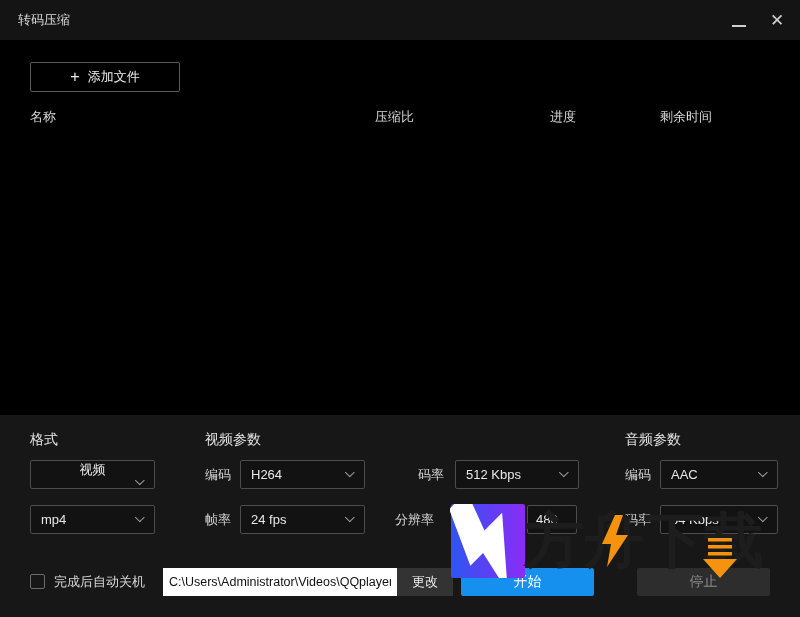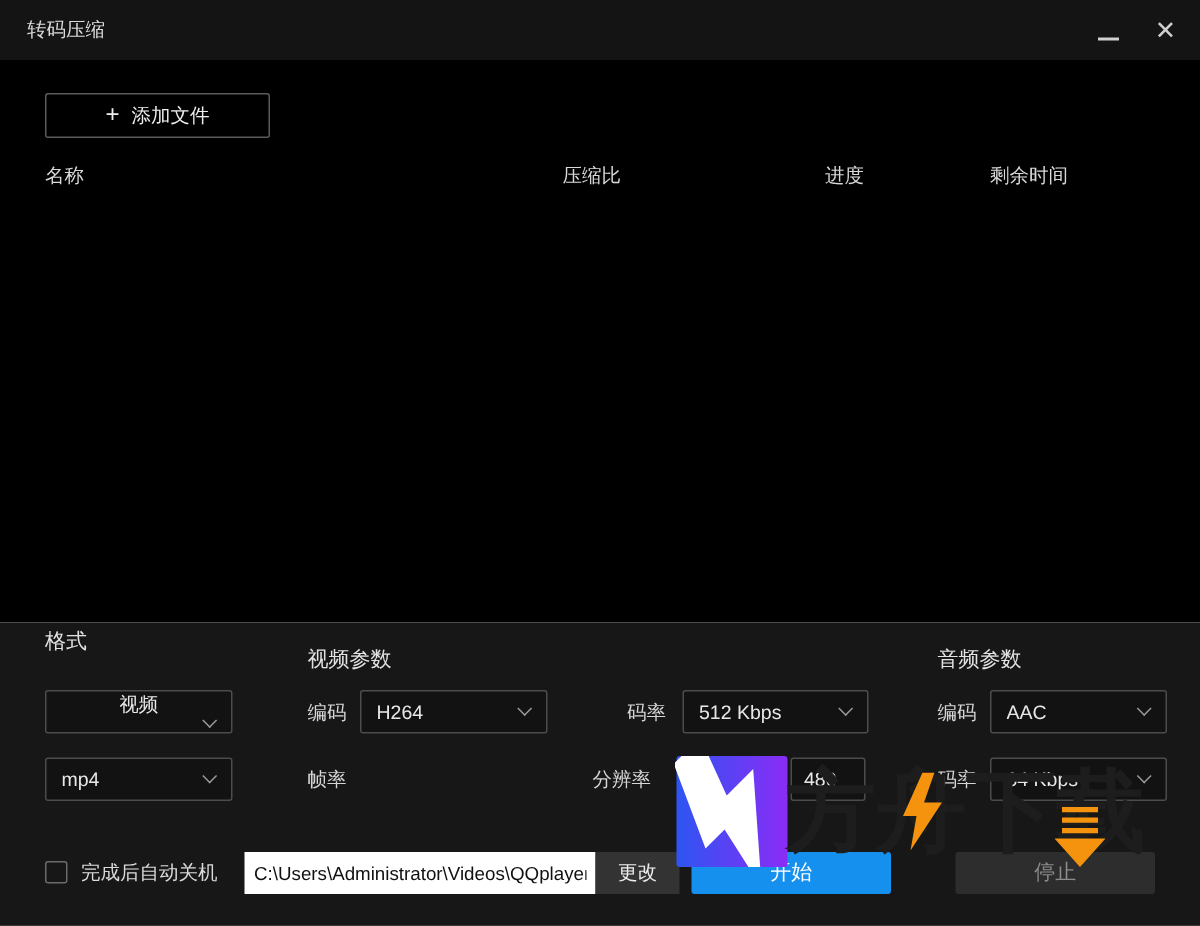--- a/index.html
+++ b/index.html
@@ -1,17 +1,17 @@
 <!DOCTYPE html>
 <html><head>
 <meta charset="utf-8">
 <style>
   html,body{margin:0;padding:0;background:#000;}
   *{box-sizing:border-box;font-family:"Liberation Sans","DejaVu Sans",sans-serif;}
-  .window{position:relative;width:800px;height:617px;background:#ffffff;overflow:hidden;}
+  .window{position:relative;width:800px;height:617px;background:#86efac;overflow:hidden;}
 
   
   .titlebar{position:absolute;left:0;top:0;width:800px;height:40px;background:#141414;}
   .title{position:absolute;left:18px;top:0;line-height:40px;font-size:13px;color:#dcdcdc;}
   .win-btn{position:absolute;top:0;width:34px;height:40px;display:flex;align-items:center;justify-content:center;cursor:pointer;}
   .win-btn.min{right:44px;}
   .win-btn.close{right:6px;}
   .min-glyph{display:block;width:14px;height:0;border-top:2px solid #cfcfcf;margin-top:12px;}
   .x-glyph{font-size:17px;color:#cfcfcf;line-height:1;}
 
@@ -81,21 +81,21 @@
     <div class="thead">
       <span class="th c0">名称</span>
       <span class="th c1">压缩比</span>
       <span class="th c2">进度</span>
       <span class="th c3">剩余时间</span>
     </div>
   </div>
 
   <div class="panel">
 
-    <span class="sect" style="left:30px;top:4px;text-align:right;">格式</span>
+    <span class="sect" style="left:30px;top:16px;text-align:right;">格式</span>
     <span class="sect" style="left:205px;top:16px;">视频参数</span>
     <span class="sect" style="left:625px;top:16px;">音频参数</span>
 
     <div class="sel" style="left:30px;top:45px;width:125px;flex-direction:column;">
       <span class="sel-val">视频</span>
       <span class="chev"></span>
     </div>
     <span class="lbl" style="left:205px;top:45px;">编码</span>
     <div class="sel" style="left:240px;top:45px;width:125px;gap:36px;">
       <span class="sel-val">H264</span>
@@ -110,20 +110,24 @@
     <div class="sel" style="left:660px;top:45px;width:118px;">
       <span class="sel-val">AAC</span>
       <span class="chev"></span>
     </div>
 
     <div class="sel" style="left:30px;top:90px;width:125px;">
       <span class="sel-val">mp4</span>
       <span class="chev"></span>
     </div>
     <span class="lbl" style="left:205px;top:90px;">帧率</span>
+    <div class="sel" style="left:240px;top:90px;width:125px;">
+      <span class="sel-val">24 fps</span>
+      <span class="chev"></span>
+    </div>
     <span class="lbl" style="left:395px;top:90px;">分辨率</span>
     <input class="numbox" style="left: 455px; top: 90px; width: 62px;" value="">
     <input class="numbox" style="left: 527px; top: 90px; width: 50px;" value="480">
     <span class="lbl" style="left:625px;top:90px;">码率</span>
     <div class="sel" style="left:660px;top:90px;width:118px;">
       <span class="sel-val">64 Kbps</span>
       <span class="chev"></span>
     </div>
 
     <div class="checkbox"></div>

